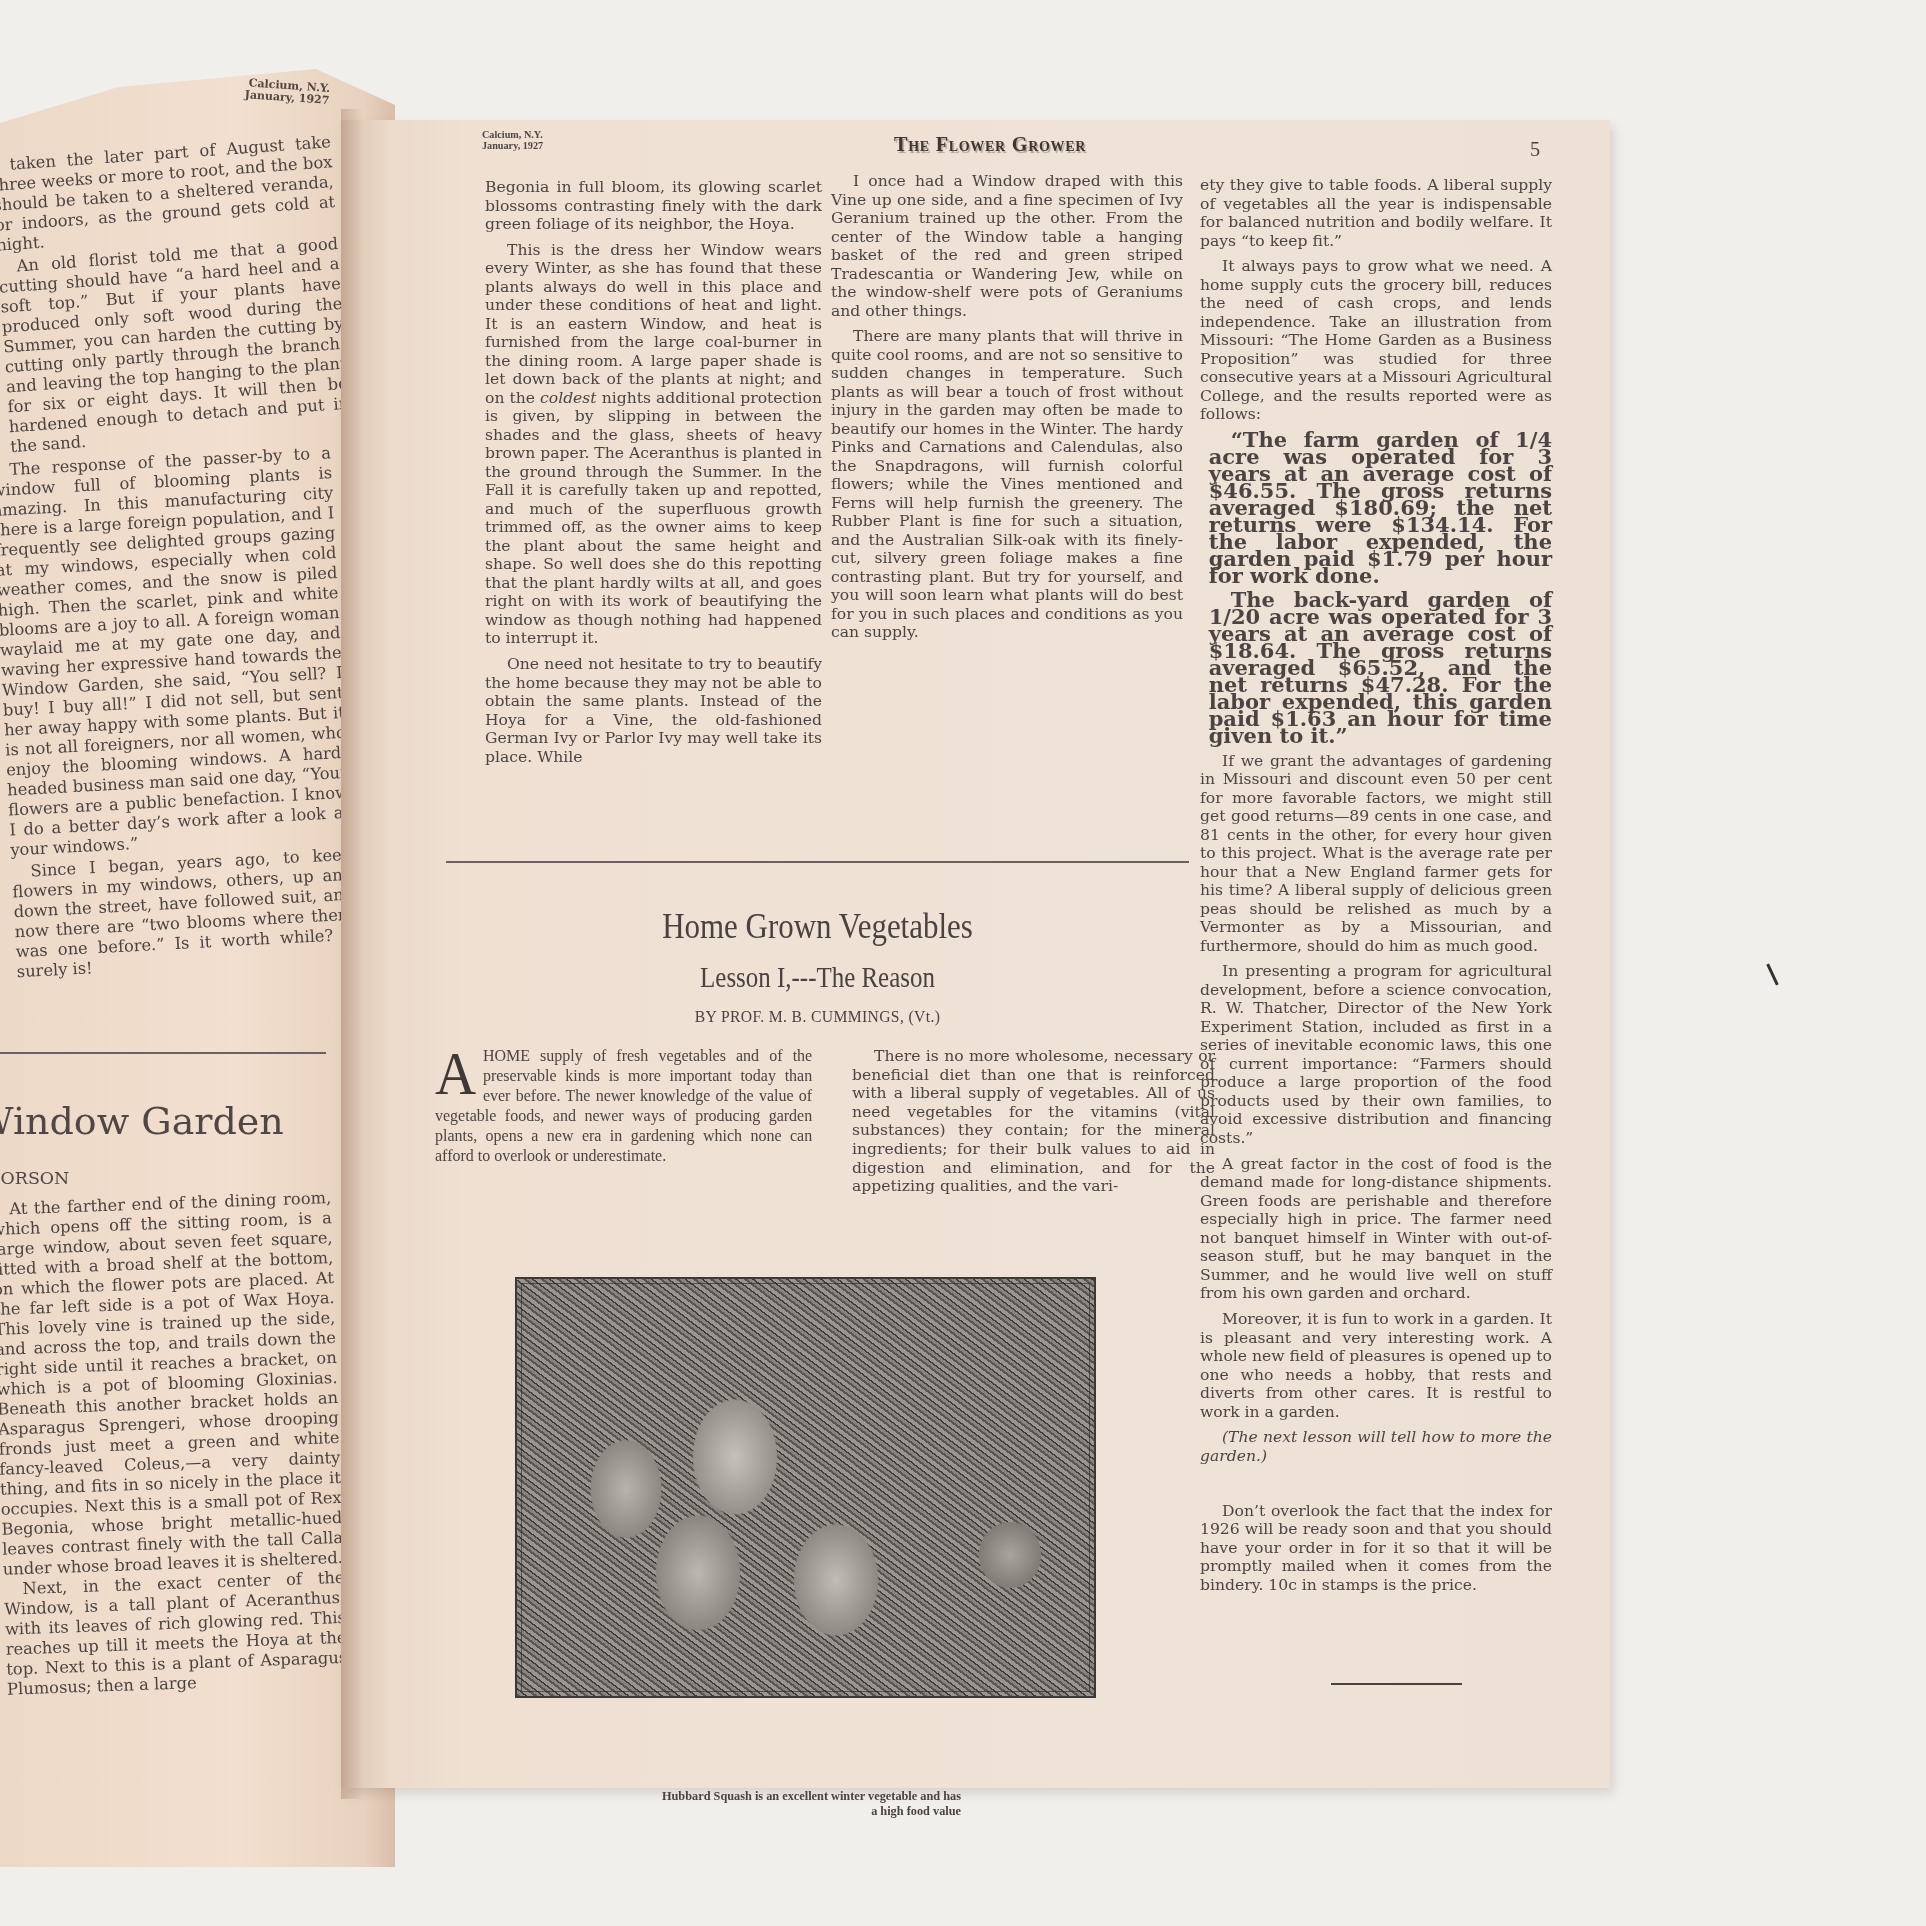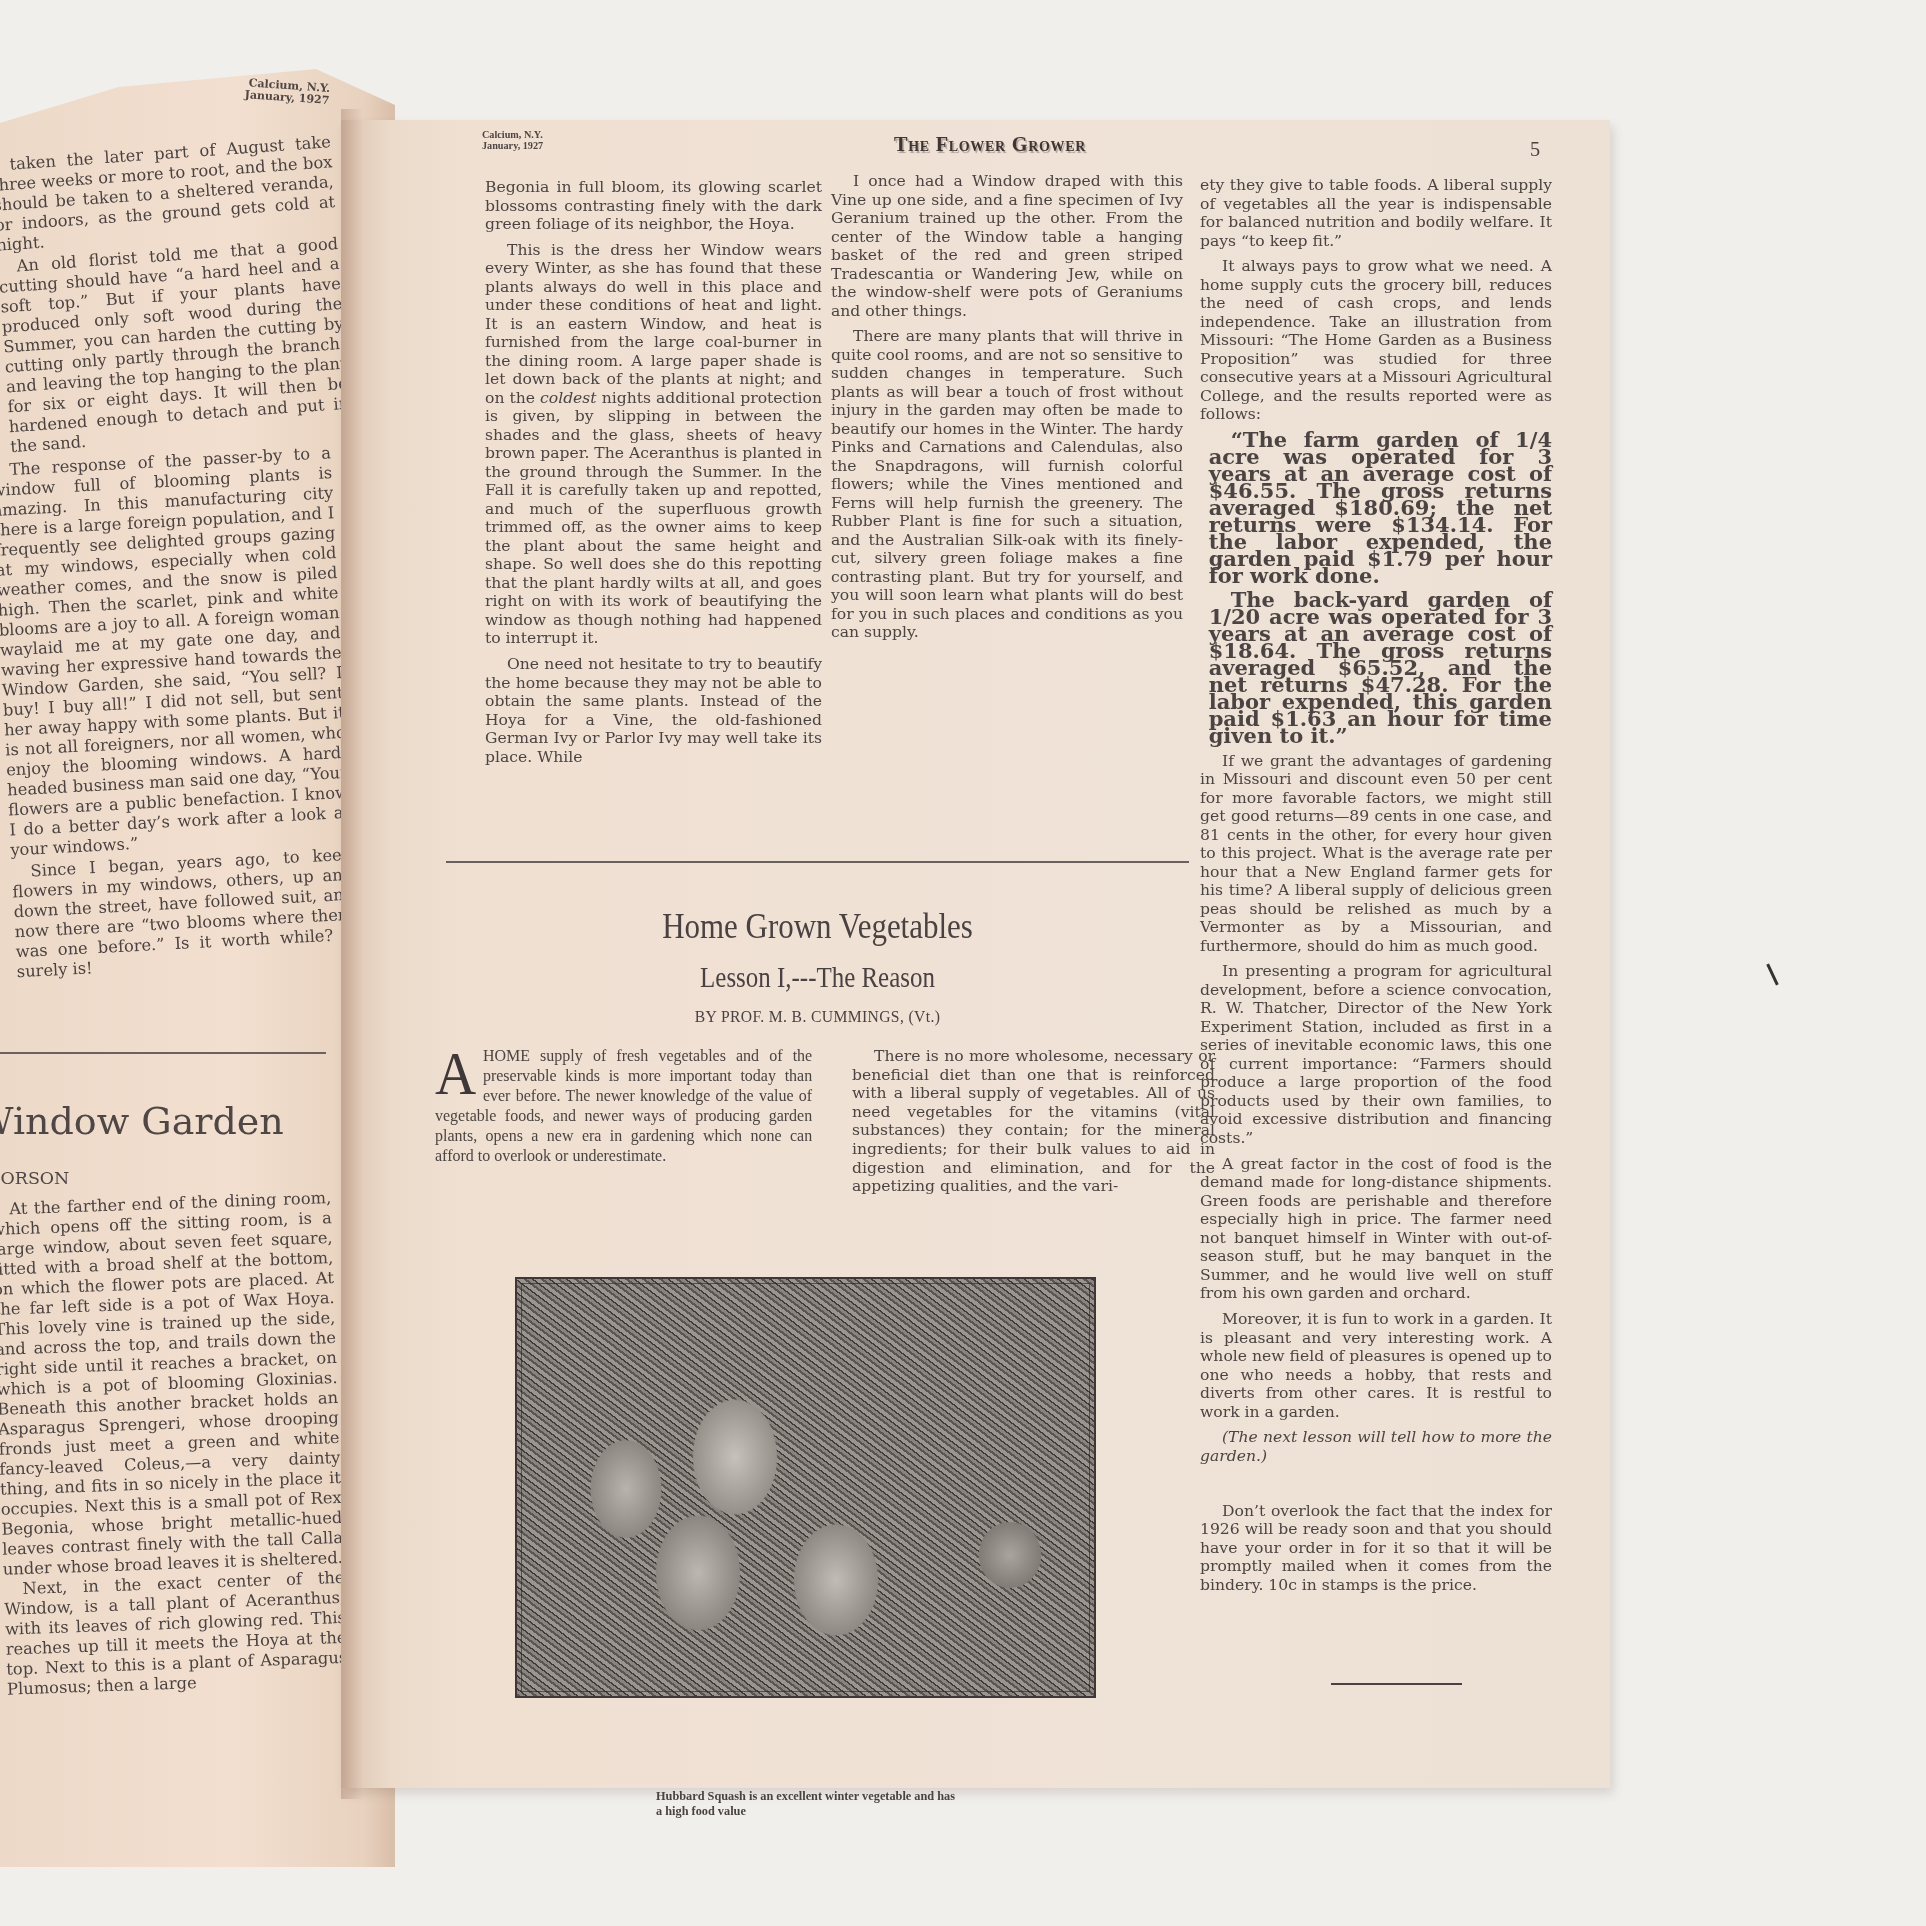--- a/index.html
+++ b/index.html
@@ -94,21 +94,21 @@
       radial-gradient(ellipse 58px 80px at 109px 210px, #b9b3ad 0%, #8e8883 60%, transparent 62%),
       radial-gradient(ellipse 69px 94px at 218px 178px, #c7c1bb 0%, #97918b 60%, transparent 62%),
       radial-gradient(ellipse 69px 94px at 181px 294px, #bdb7b1 0%, #8d8781 60%, transparent 62%),
       radial-gradient(ellipse 69px 91px at 319px 301px, #c2bcb6 0%, #908a85 60%, transparent 62%),
       radial-gradient(ellipse 51px 54px at 493px 276px, #aaa49f 0%, #827c77 60%, transparent 62%),
       repeating-linear-gradient(37deg, #5b5552 0 2.2px, #8a8480 2.2px 5.1px, #403b39 5.1px 6.5px, #9b9590 6.5px 10.2px),
       #6f6965;
   }
   .photo-inner-border { position: absolute; inset: 4.4px; border: 1.5px solid rgba(40,35,35,0.6); }
   .caption {
-    position: absolute; left: 315px; top: 1669px; width: 305px; text-align: left;
+    position: absolute; left: 315px; top: 1669px; width: 305px; text-align: right;
     font-size: 12.3px; line-height: 14.5px; font-weight: bold; color: #4a4240; font-family: "Liberation Serif", serif;
   }
   .short-rule { position: absolute; left: 990px; top: 1563px; width: 131px; height: 1.5px; background: #4a4242; }
   .stray-mark { position: absolute; left: 1771px; top: 963px; width: 2.9px; height: 23px; background: #333; transform: rotate(-25deg); }
 </style>
 </head>
 <body>
 
 <div class="left-page">
   <div class="hdr">

